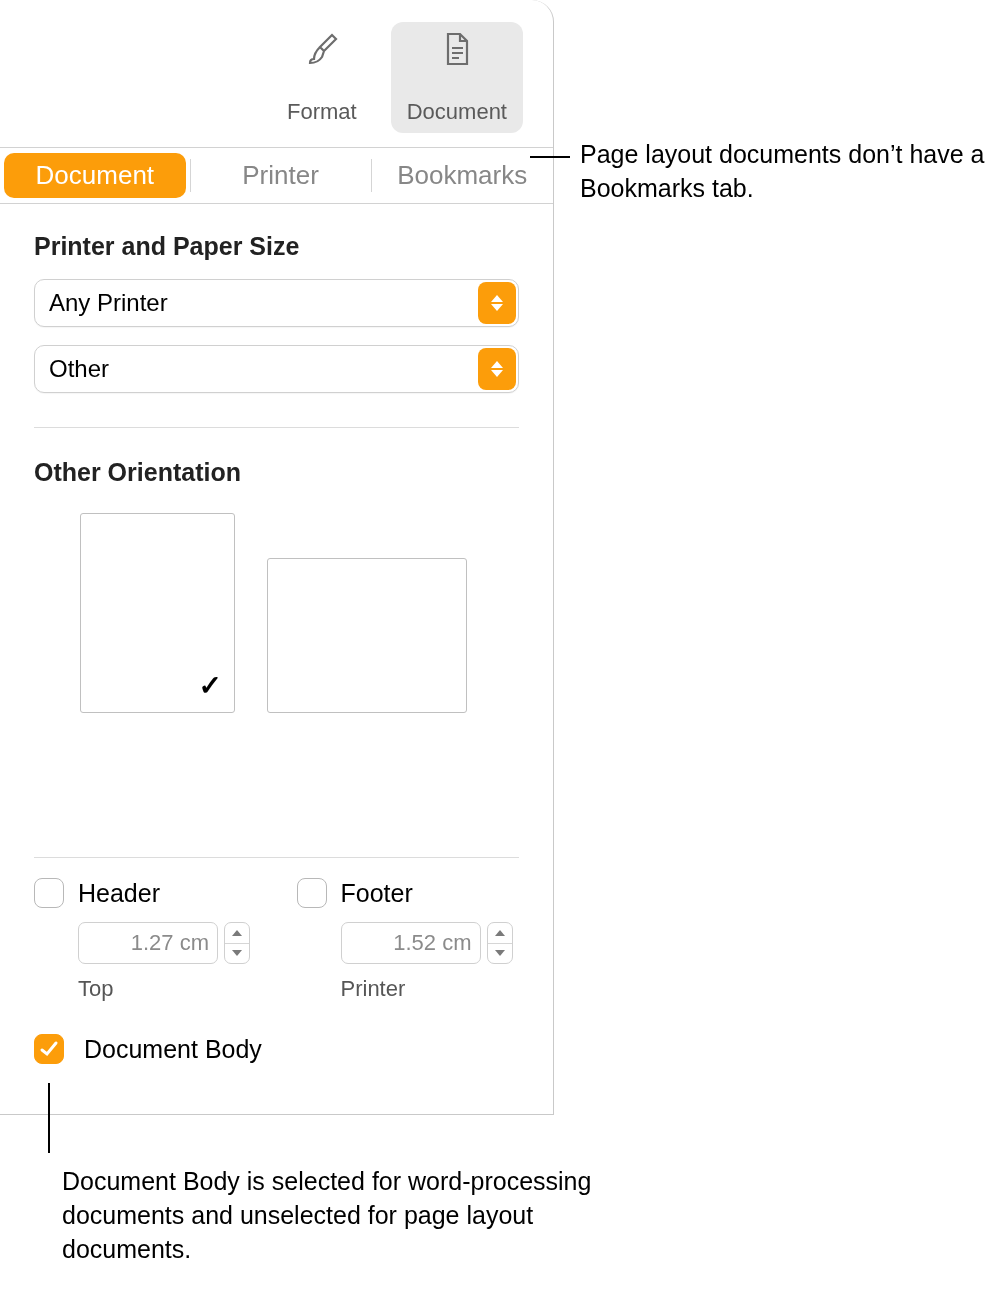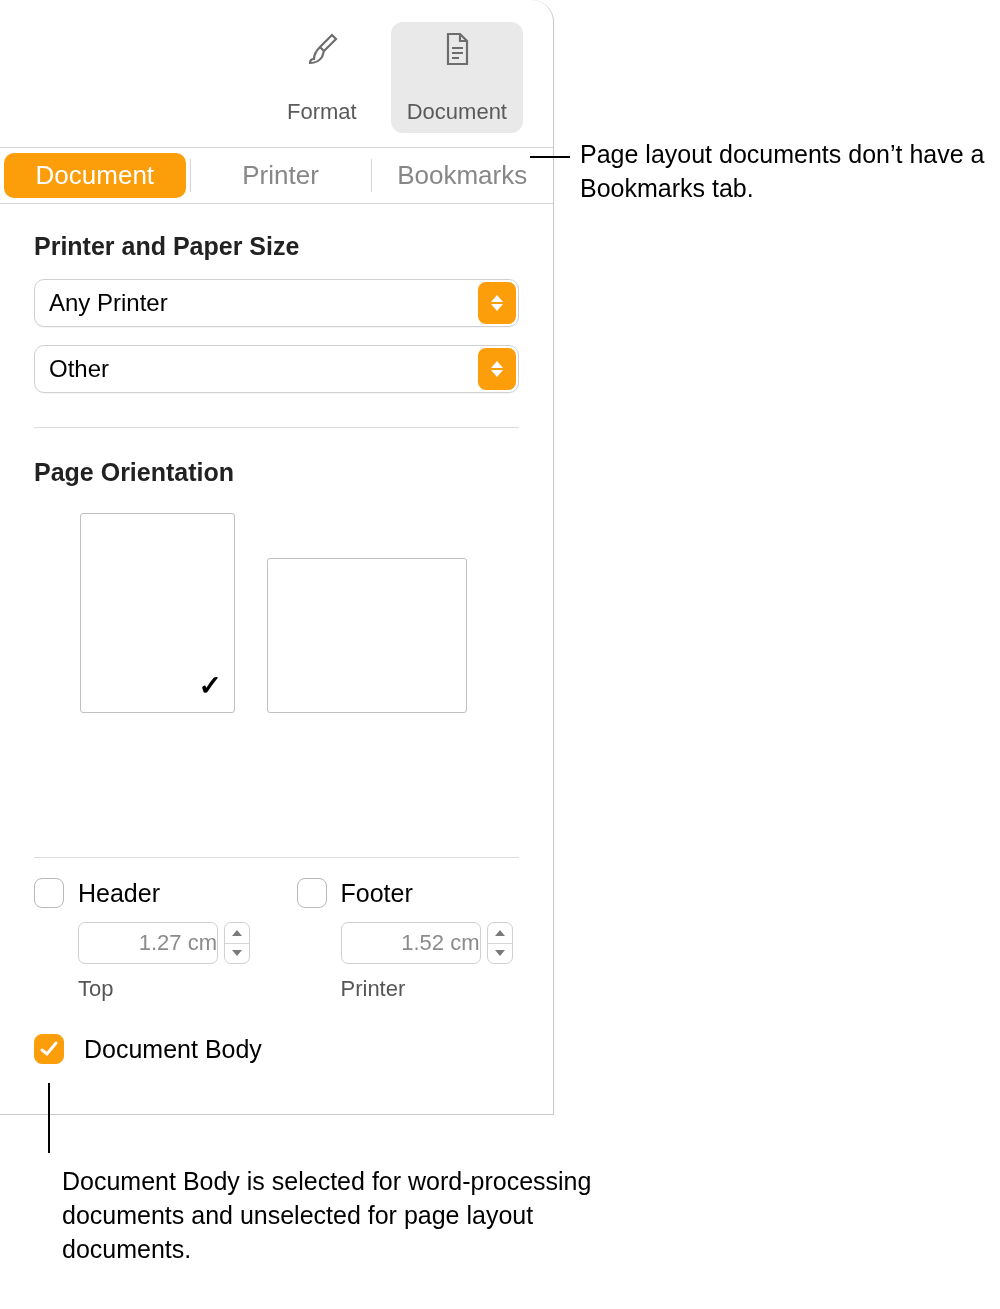--- a/index.html
+++ b/index.html
@@ -183,21 +183,21 @@
     margin-top: 14px;
     margin-left: 44px;
     display: flex;
     align-items: center;
   }
   .stepper-field {
     width: 140px; height: 42px;
     border: 1px solid #d0d0d0;
     border-radius: 7px;
     display:flex; align-items:center; justify-content:flex-end;
-    padding-right: 0;
+    padding-right: 8px;
     font-size: 22px;
     color: #8b8b8b;
     background:#fff;
   }
   .stepper-btns {
     margin-left: 6px;
     width: 26px; height: 42px;
     border: 1px solid #d0d0d0;
     border-radius: 7px;
     display:flex; flex-direction:column;
@@ -307,21 +307,21 @@
           <span>Other</span>
         </div>
       <div class="select-nub">
         <div class="tri-up"></div>
           <div class="tri-down"></div>
       </div>
     </div>
 
     <hr class="hr">
 
-    <div class="section-label">Page Orientation</div>
+    <div class="section-label">Other Orientation</div>
 
     <div class="orient-wrap">
       <div class="orient-box orient-portrait">
         <span class="orient-check">✓</span>
       </div>
       <div class="orient-box orient-landscape"></div>
     </div>
 
     <div class="big-gap"></div>
     <hr class="hr">

